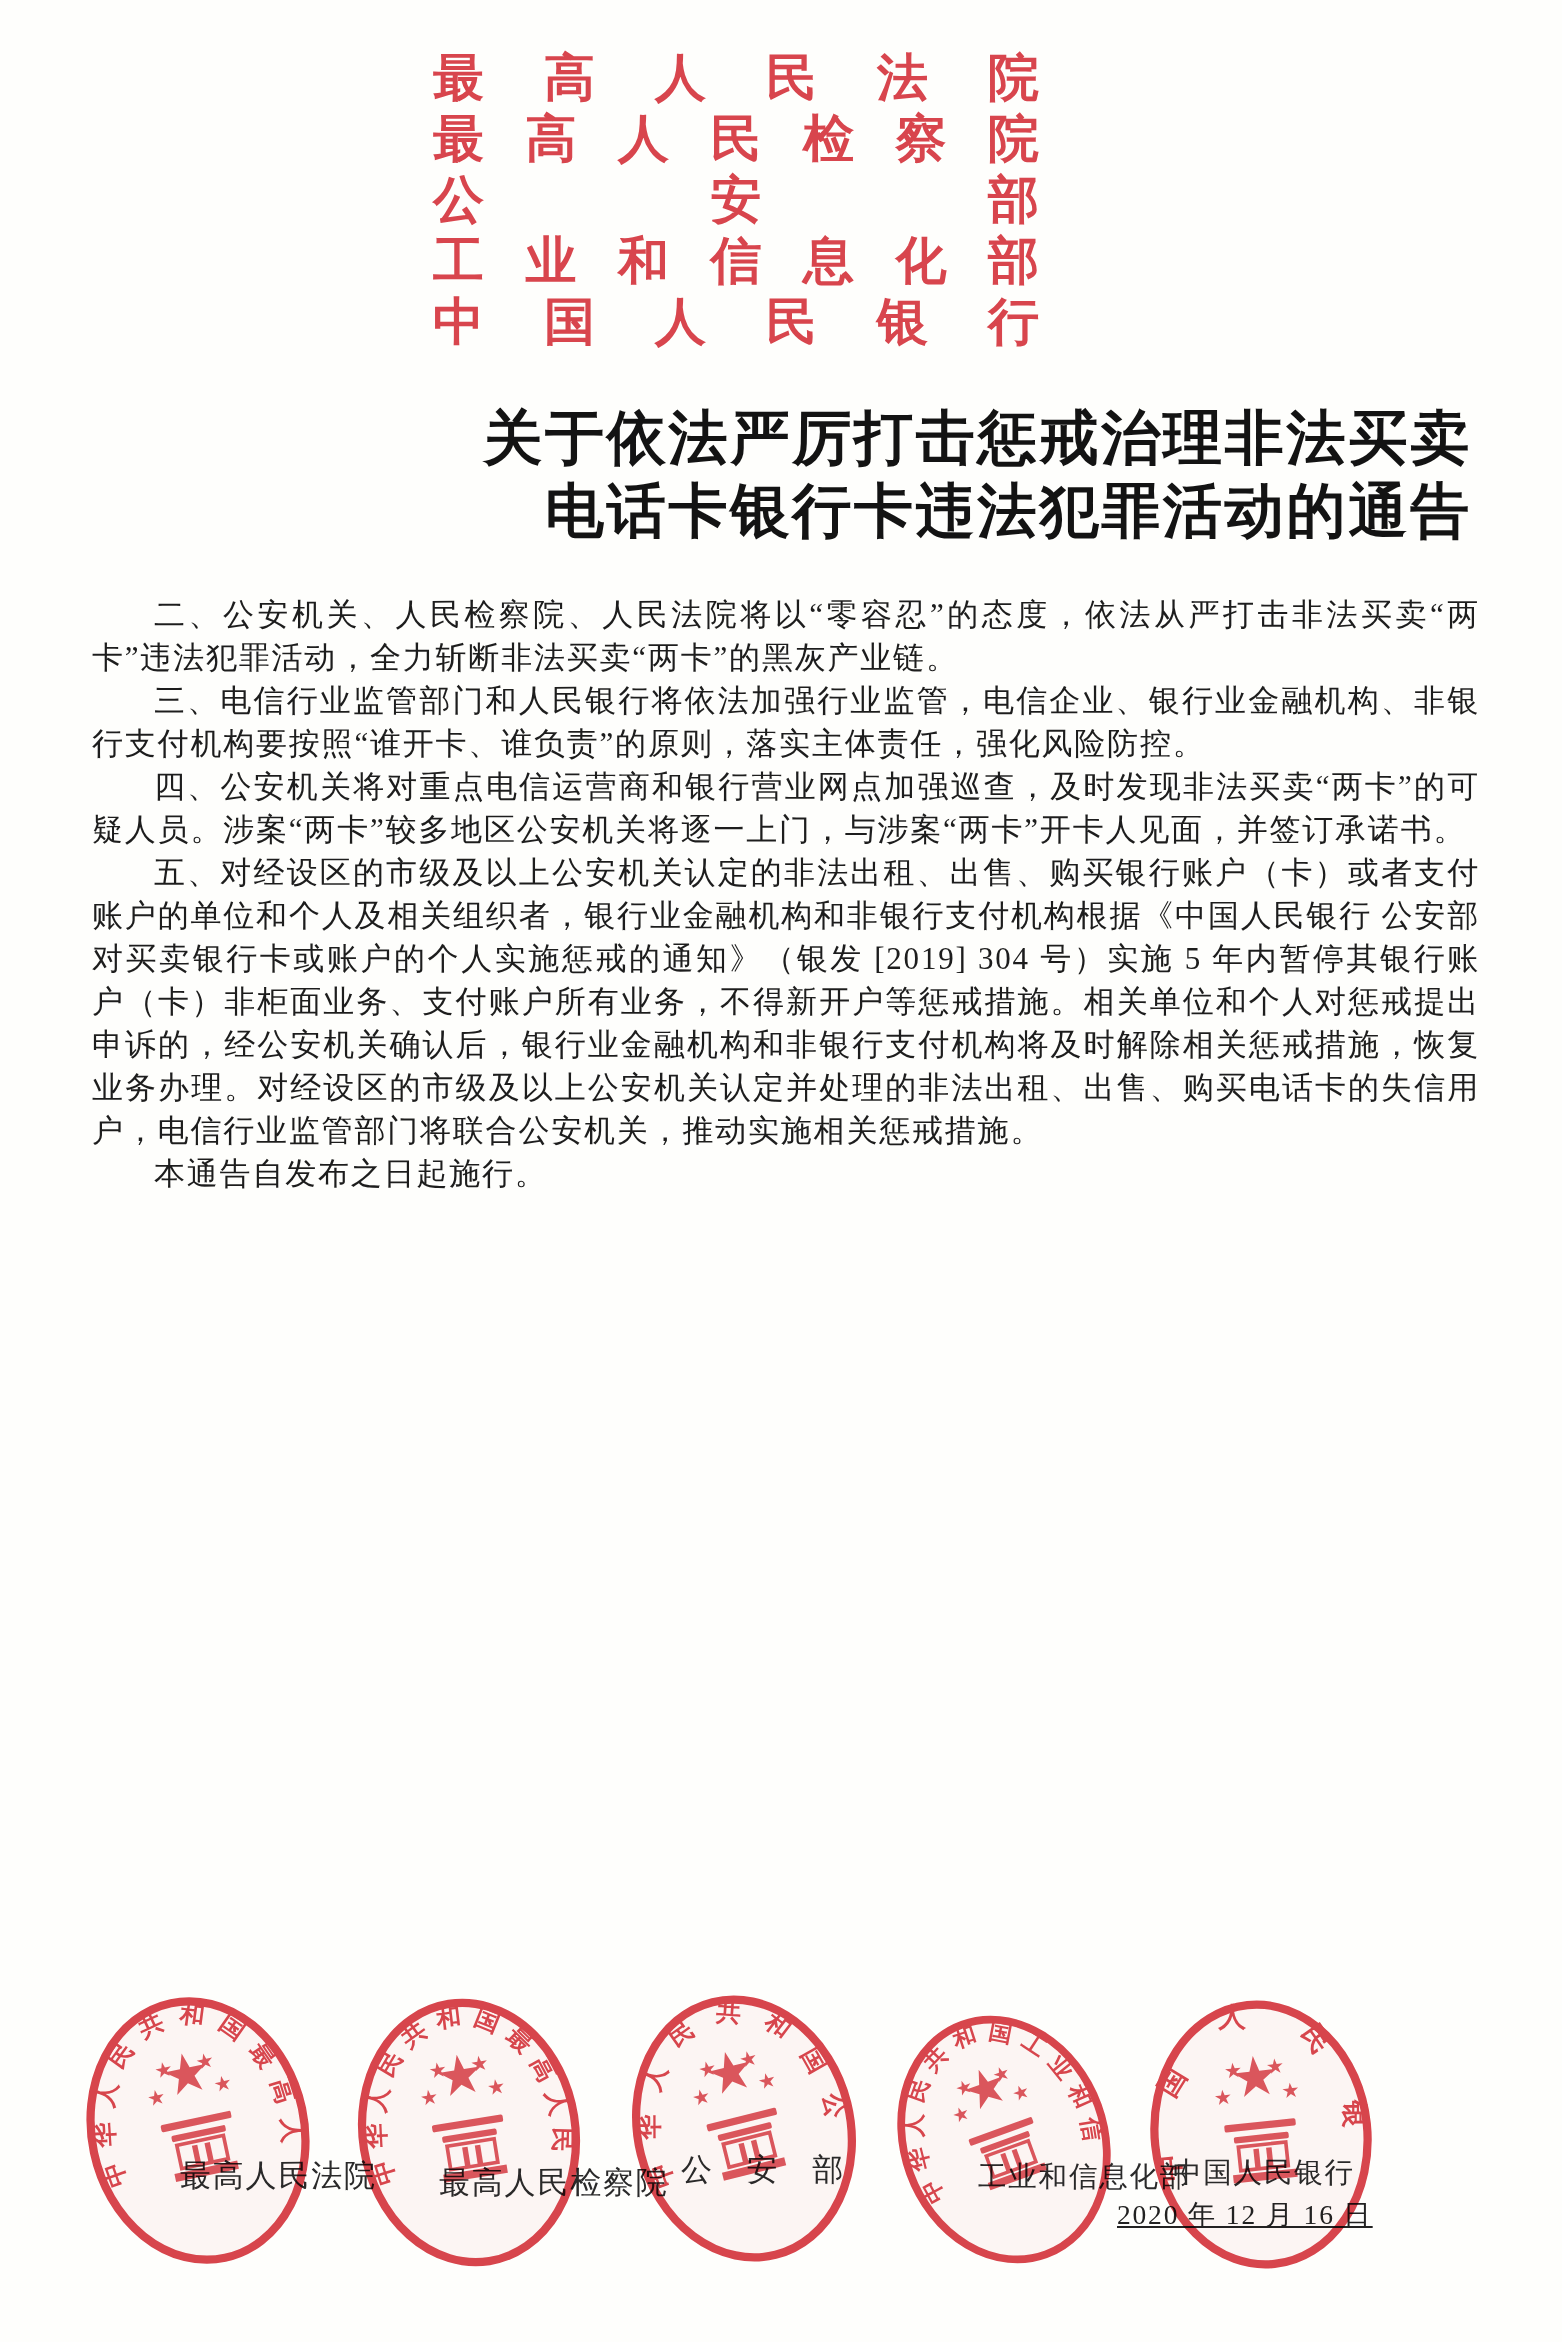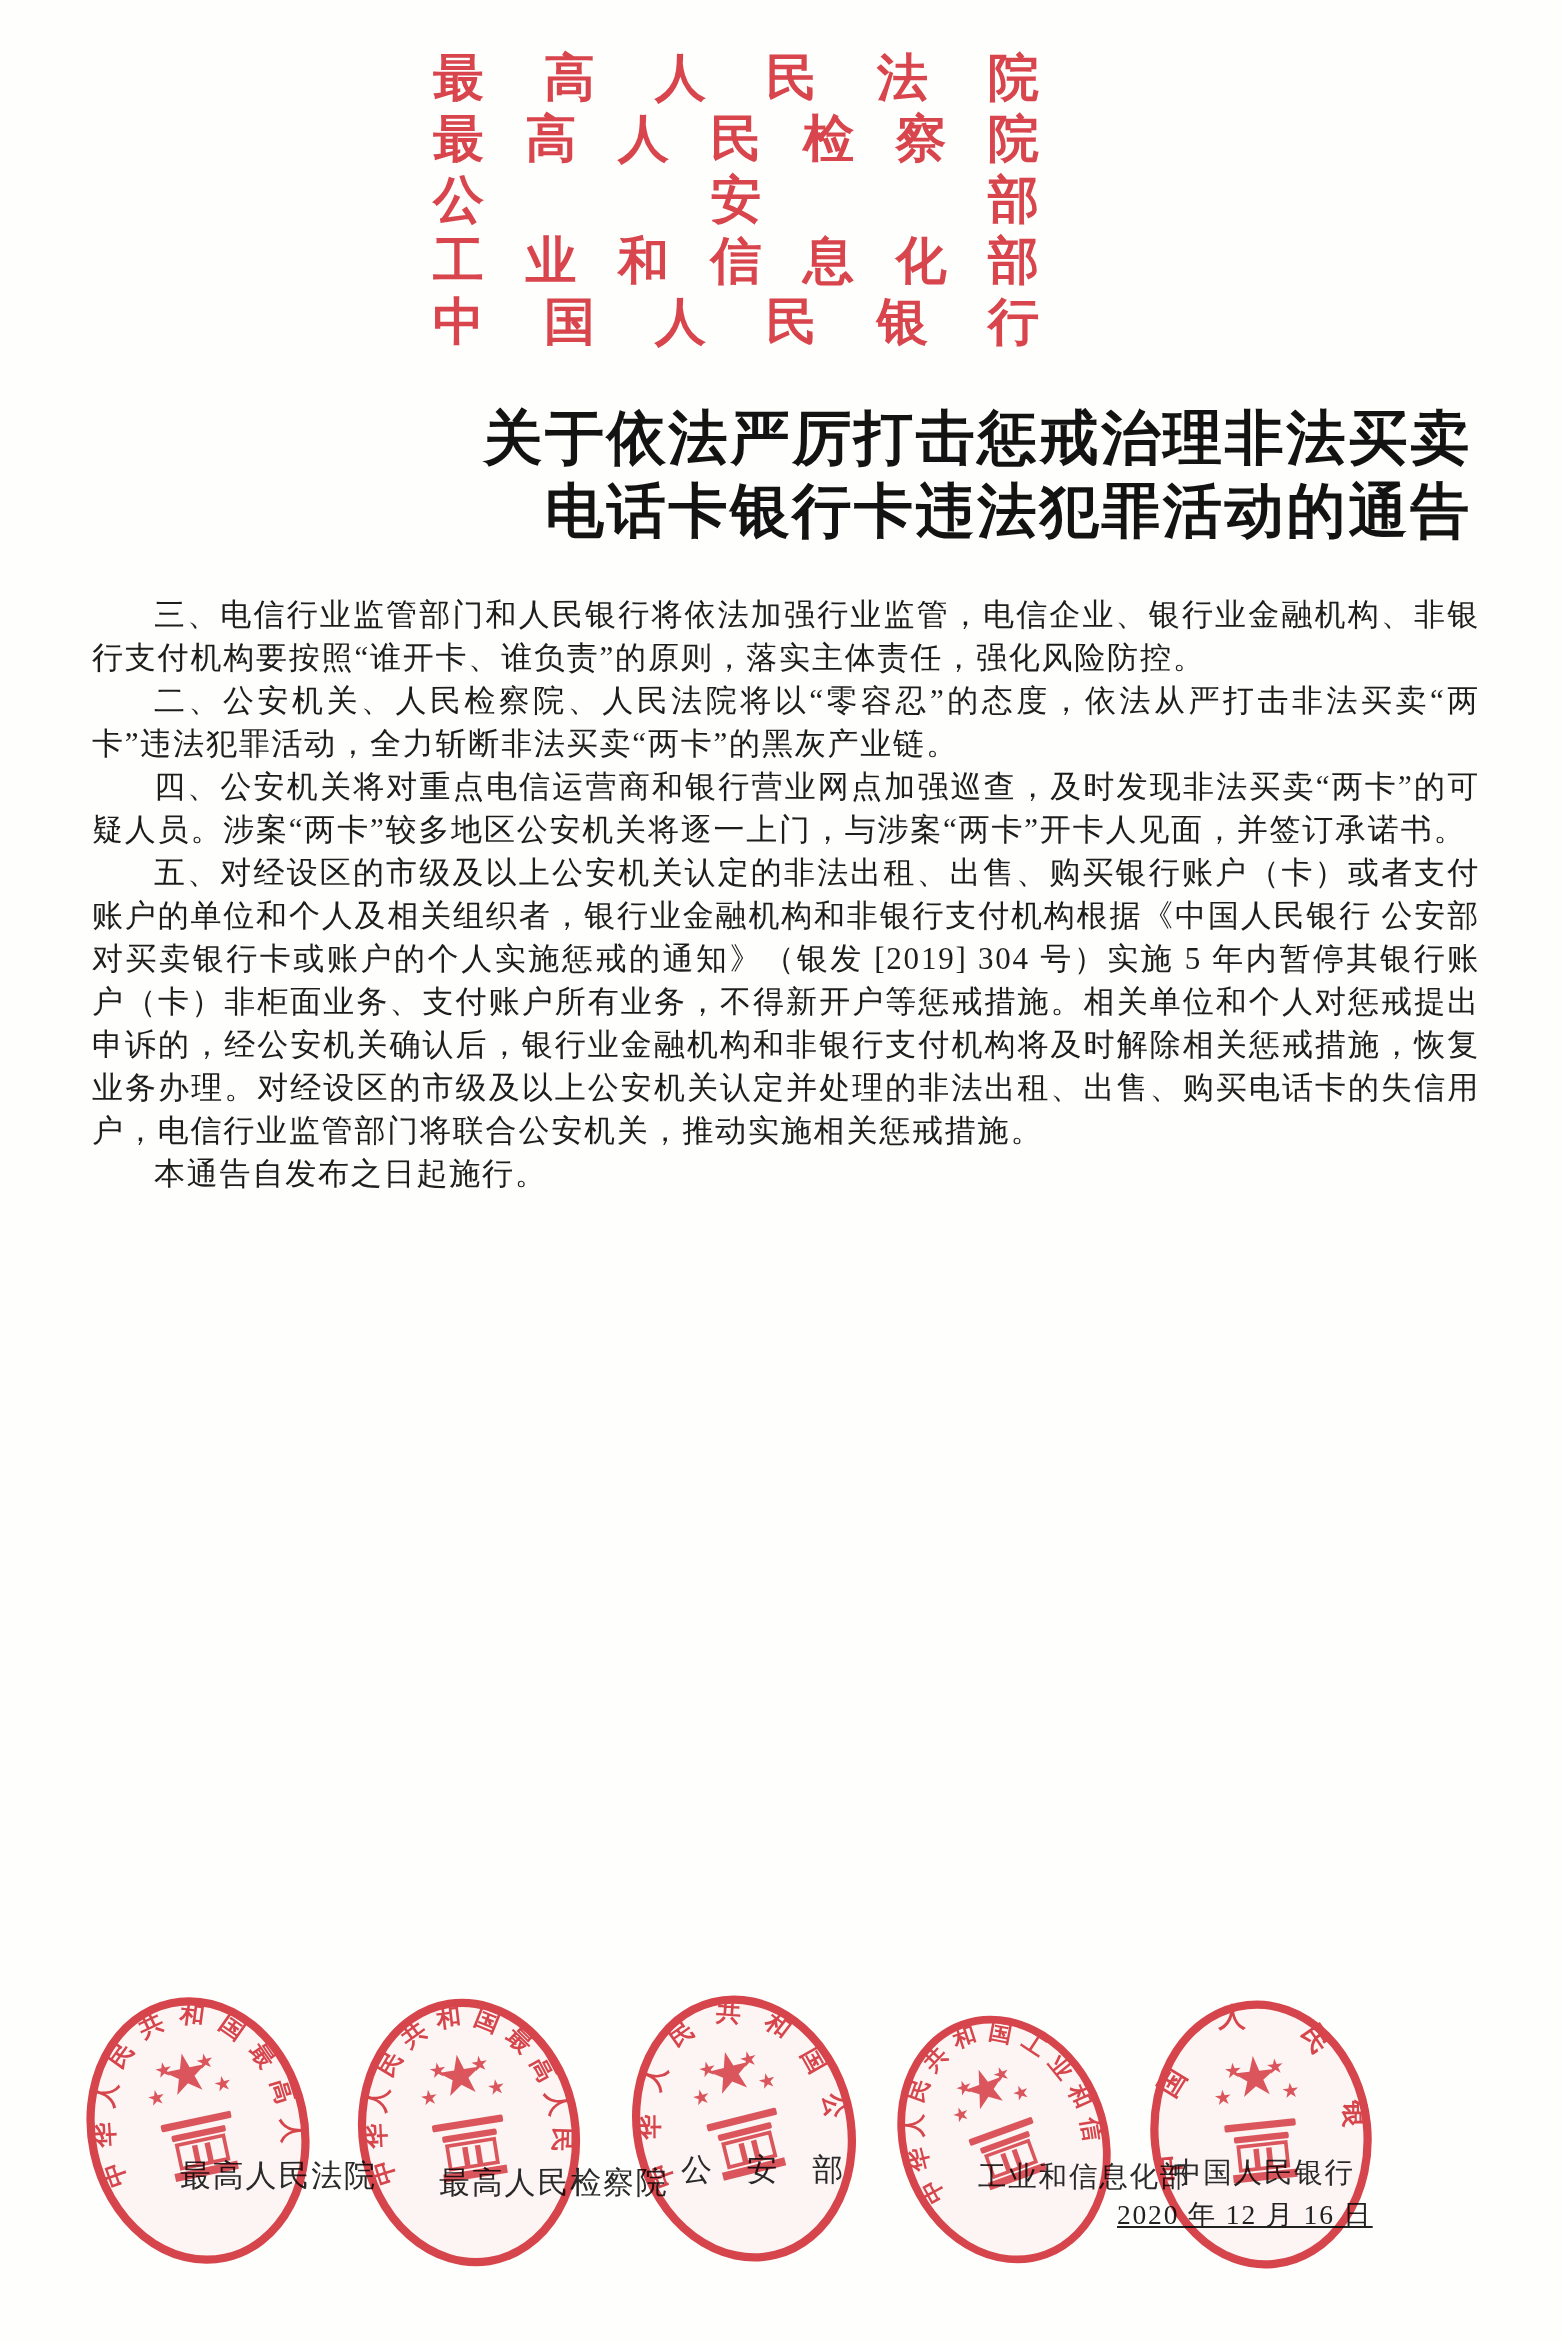--- a/index.html
+++ b/index.html
@@ -110,22 +110,22 @@
         <span>行</span>
       </div>
   </div>
 
   <div class="doc-title">
     <div>关于依法严厉打击惩戒治理非法买卖</div>
     <div>电话卡银行卡违法犯罪活动的通告</div>
   </div>
 
   <div class="body-text">
+    <p>二、公安机关、人民检察院、人民法院将以“零容忍”的态度，依法从严打击非法买卖“两卡”违法犯罪活动，全力斩断非法买卖“两卡”的黑灰产业链。</p>
     <p>三、电信行业监管部门和人民银行将依法加强行业监管，电信企业、银行业金融机构、非银行支付机构要按照“谁开卡、谁负责”的原则，落实主体责任，强化风险防控。</p>
-    <p>二、公安机关、人民检察院、人民法院将以“零容忍”的态度，依法从严打击非法买卖“两卡”违法犯罪活动，全力斩断非法买卖“两卡”的黑灰产业链。</p>
     <p>四、公安机关将对重点电信运营商和银行营业网点加强巡查，及时发现非法买卖“两卡”的可疑人员。涉案“两卡”较多地区公安机关将逐一上门，与涉案“两卡”开卡人见面，并签订承诺书。</p>
     <p>五、对经设区的市级及以上公安机关认定的非法出租、出售、购买银行账户（卡）或者支付账户的单位和个人及相关组织者，银行业金融机构和非银行支付机构根据《中国人民银行 公安部对买卖银行卡或账户的个人实施惩戒的通知》（银发 [2019] 304 号）实施 5 年内暂停其银行账户（卡）非柜面业务、支付账户所有业务，不得新开户等惩戒措施。相关单位和个人对惩戒提出申诉的，经公安机关确认后，银行业金融机构和非银行支付机构将及时解除相关惩戒措施，恢复业务办理。对经设区的市级及以上公安机关认定并处理的非法出租、出售、购买电话卡的失信用户，电信行业监管部门将联合公安机关，推动实施相关惩戒措施。</p>
     <p>本通告自发布之日起施行。</p>
   </div>
 
   <div class="seal-label" style="left:180px;top:2155px;">最高人民法院</div>
   <div class="seal-label" style="left:439px;top:2162px;font-family:Liberation Serif, serif;">最高人民检察院</div>
   <div class="seal-label" style="left:681px;top:2149px;">公　安　部</div>
   <div class="seal-label small" style="left:978px;top:2158px;font-family:Liberation Serif, serif;">工业和信息化部</div>
   <div class="seal-label small" style="left:1173px;top:2154px;">中国人民银行</div>

